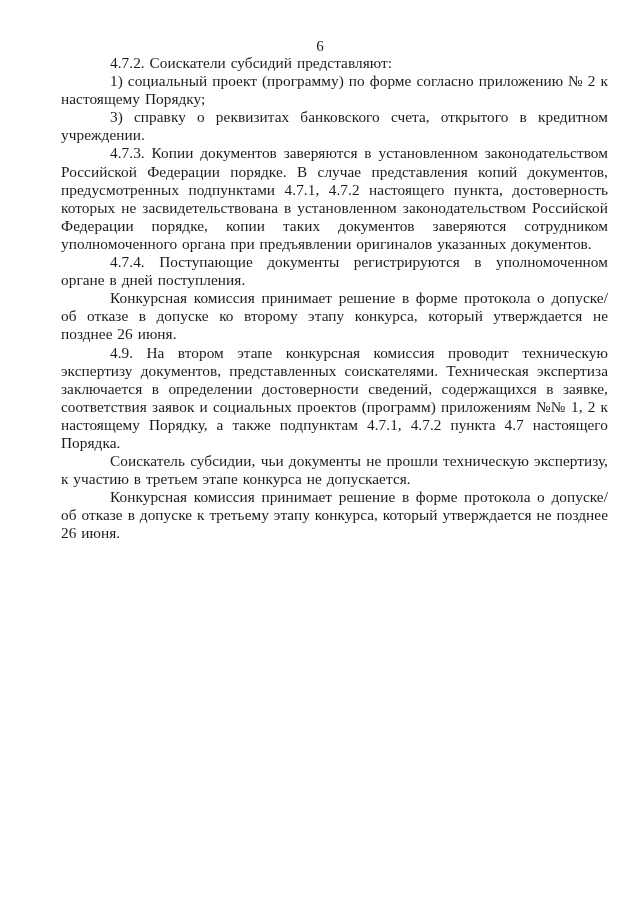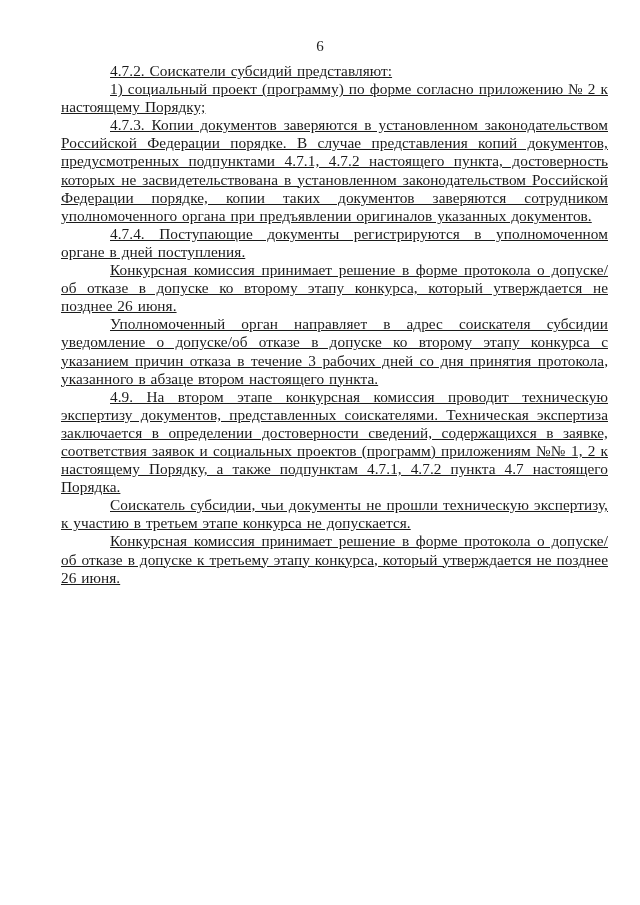--- a/index.html
+++ b/index.html
@@ -18,23 +18,22 @@
     box-sizing: border-box;
   }
   .page-number {
     padding-top: 39px;
     text-align: center;
     font-size: 15px;
     line-height: 15px;
     color: #222222;
   }
   .doc-body {
-    margin: 8px 32px 0 61px; 
+    margin: 0 32px 0 61px; 
     width: 547px;
-    text-decoration: underline;
   }
   .doc-body p {
     margin: 0;
     padding: 0;
     font-size: 15.3px;
     line-height: 18.1px;
     text-align: justify;
     text-indent: 49px;
     word-spacing: 1px;
     letter-spacing: 0.05px;
@@ -42,21 +41,21 @@
 </style>
 </head>
 <body>
 
 <div class="page">
   <div class="page-number">6</div>
 
   <div class="doc-body">
     <p>4.7.2. Соискатели субсидий представляют:</p>
     <p>1) социальный проект (программу) по форме согласно приложению № 2 к настоящему Порядку;</p>
+    <p>3) справку о реквизитах банковского счета, открытого в кредитном учреждении.</p>
     <p>4.7.3. Копии документов заверяются в установленном законодательством Российской Федерации порядке. В случае представления копий документов, предусмотренных подпунктами 4.7.1, 4.7.2 настоящего пункта, достоверность которых не засвидетельствована в установленном законодательством Российской Федерации порядке, копии таких документов заверяются сотрудником уполномоченного органа при предъявлении оригиналов указанных документов.</p>
     <p>4.7.4. Поступающие документы регистрируются в уполномоченном органе в дней поступления.</p>
     <p>Конкурсная комиссия принимает решение в форме протокола о допуске/ об отказе в допуске ко второму этапу конкурса, который утверждается не позднее 26 июня.</p>
-    <p>Уполномоченный орган направляет в адрес соискателя субсидии уведомление о допуске/об отказе в допуске ко второму этапу конкурса с указанием причин отказа в течение 3 рабочих дней со дня принятия протокола, указанного в абзаце втором настоящего пункта.</p>
     <p>4.9. На втором этапе конкурсная комиссия проводит техническую экспертизу документов, представленных соискателями. Техническая экспертиза заключается в определении достоверности сведений, содержащихся в заявке, соответствия заявок и социальных проектов (программ) приложениям №№ 1, 2 к настоящему Порядку, а также подпунктам 4.7.1, 4.7.2 пункта 4.7 настоящего Порядка.</p>
     <p>Соискатель субсидии, чьи документы не прошли техническую экспертизу, к участию в третьем этапе конкурса не допускается.</p>
     <p>Конкурсная комиссия принимает решение в форме протокола о допуске/ об отказе в допуске к третьему этапу конкурса, который утверждается не позднее 26 июня.</p>
   </div>
 </div>
 
 </body></html>

